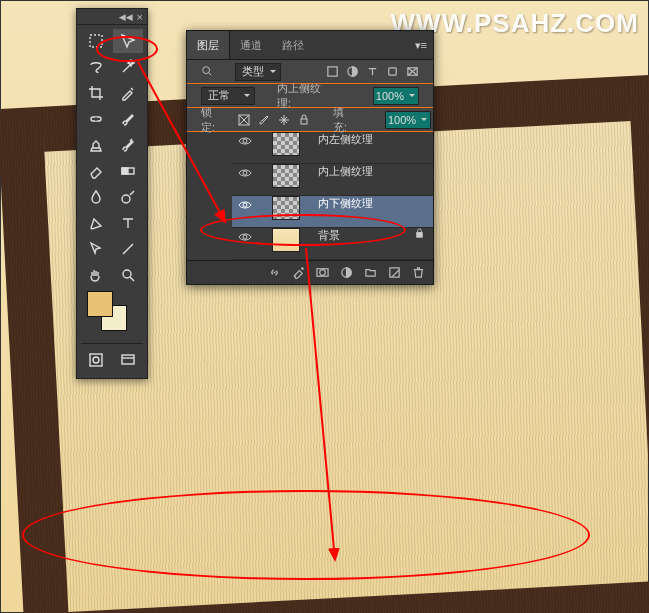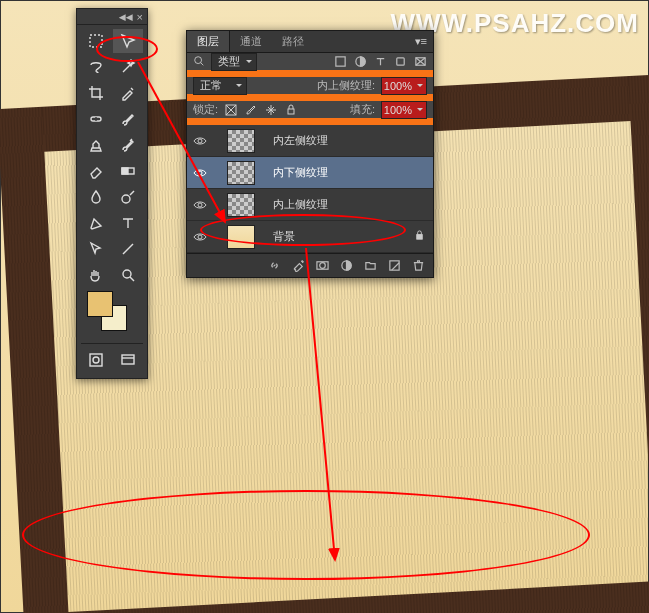--- a/index.html
+++ b/index.html
@@ -128,21 +128,21 @@
     left: 186px;
     top: 30px;
     width: 248px;
     background: #454545;
     border: 1px solid #1a1a1a;
     box-shadow: 0 2px 10px rgba(0,0,0,.6);
   }
   .panel-tabs {
     display: flex;
     align-items: center;
-    height: 22px;
+    height: 29px;
     background: #383838;
     border-bottom: 1px solid #1a1a1a;
   }
   .tab {
     padding: 0 10px;
     height: 100%;
     display:flex;
     align-items:center;
     color: #aaa;
     cursor:pointer;
@@ -154,23 +154,23 @@
   }
   .panel-tabs .panel-menu {
     margin-left: auto;
     padding: 0 6px;
     cursor:pointer;
   }
   .panel-row {
     display: flex;
     align-items: center;
     height: 24px;
-    padding: 0 6px;
-    gap: 6px;
-    border-bottom: 7px solid #f97316;
+    padding: 0 14px;
+    gap: 22px;
+    border-bottom: 1px solid #f97316;
   }
   .panel-row .search-icon svg {width:12px;height:12px;stroke:#ccc;fill:none;}
   .select {
     background: #333;
     border: 1px solid #222;
     color: #ddd;
     height: 18px;
     padding: 0 16px 0 6px;
     display:flex;
     align-items:center;
@@ -182,41 +182,41 @@
     position:absolute;
     right:4px; top:6px;
     border:3px solid transparent;
     border-top-color:#ccc;
   }
   .filter-icons { display:flex; gap:6px; margin-left:auto;}
   .ficon {width:14px;height:14px;display:flex;align-items:center;justify-content:center;cursor:pointer;}
   .ficon svg{width:13px;height:13px;stroke:#bbb;fill:none;stroke-width:1.3;}
   .opacity-row .label, .lock-row .label { color:#bbb;}
   .pct-input {
-    background:#b91c1c;border:1px solid #222;color:#ddd;
+    background:#0f766e;border:1px solid #222;color:#ddd;
     height:18px;width:46px;display:flex;align-items:center;
-    justify-content:flex-end;padding:0 14px 0 4px;position:relative;
+    justify-content:flex-end;padding:0 14px 0 4px;position:relative;margin-left:16px;
   }
   .pct-input::after{content:"";position:absolute;right:3px;top:6px;border:3px solid transparent;border-top-color:#ccc;}
   .lock-icons {display:flex;gap:6px;align-items:center;}
   .licon{width:14px;height:14px;display:flex;align-items:center;justify-content:center;color:#ccc;}
   .licon svg{width:12px;height:12px;stroke:#ccc;fill:none;}
 
   .layer-list {
     max-height: 180px;
     background:#3a3a3a;
   }
   .layer-item {
     display:flex;
-    align-items:center;
     height: 32px;
     border-bottom: 1px solid #2b2b2b;
     padding: 0 4px;
     gap: 18px;
     cursor:pointer;
+    margin-left:45px;
   }
   .layer-item.selected { background:#5a6f8c; color:#fff;}
   .eye {
     width: 18px;height: 18px;display:flex;align-items:center;justify-content:center;color:#ccc;cursor:pointer;
   }
   .eye svg {width:14px;height:14px;stroke:#ccc;fill:none;}
   .thumb {
     width: 28px;height: 24px;border:1px solid #222;flex-shrink:0;
   }
   .thumb.checker {
@@ -480,39 +480,39 @@
     <div class="layer-item">
       <span class="eye">
           <svg viewBox="0 0 14 14">
             <path d="M1 7c2-4 10-4 12 0-2 4-10 4-12 0z"></path>
             <circle cx="7" cy="7" r="2"></circle>
           </svg>
         </span>
       <div class="thumb checker"></div>
       <span class="layer-name">内左侧纹理</span>
     </div>
+    <div class="layer-item">
+      <span class="eye">
+          <svg viewBox="0 0 14 14">
+            <path d="M1 7c2-4 10-4 12 0-2 4-10 4-12 0z"></path>
+            <circle cx="7" cy="7" r="2"></circle>
+          </svg>
+        </span>
+      <div class="thumb checker"></div>
+      <span class="layer-name">内上侧纹理</span>
+    </div>
     <div class="layer-item selected">
       <span class="eye">
           <svg viewBox="0 0 14 14">
             <path d="M1 7c2-4 10-4 12 0-2 4-10 4-12 0z" stroke="#fff"></path>
             <circle cx="7" cy="7" r="2" stroke="#fff"></circle>
           </svg>
         </span>
       <div class="thumb checker"></div>
       <span class="layer-name">内下侧纹理</span>
-    </div>
-    <div class="layer-item">
-      <span class="eye">
-          <svg viewBox="0 0 14 14">
-            <path d="M1 7c2-4 10-4 12 0-2 4-10 4-12 0z"></path>
-            <circle cx="7" cy="7" r="2"></circle>
-          </svg>
-        </span>
-      <div class="thumb checker"></div>
-      <span class="layer-name">内上侧纹理</span>
     </div>
     <div class="layer-item">
       <span class="eye">
           <svg viewBox="0 0 14 14">
             <path d="M1 7c2-4 10-4 12 0-2 4-10 4-12 0z"></path>
             <circle cx="7" cy="7" r="2"></circle>
           </svg>
         </span>
       <div class="thumb bgfill"></div>
       <span class="layer-name" style="">背景</span>

